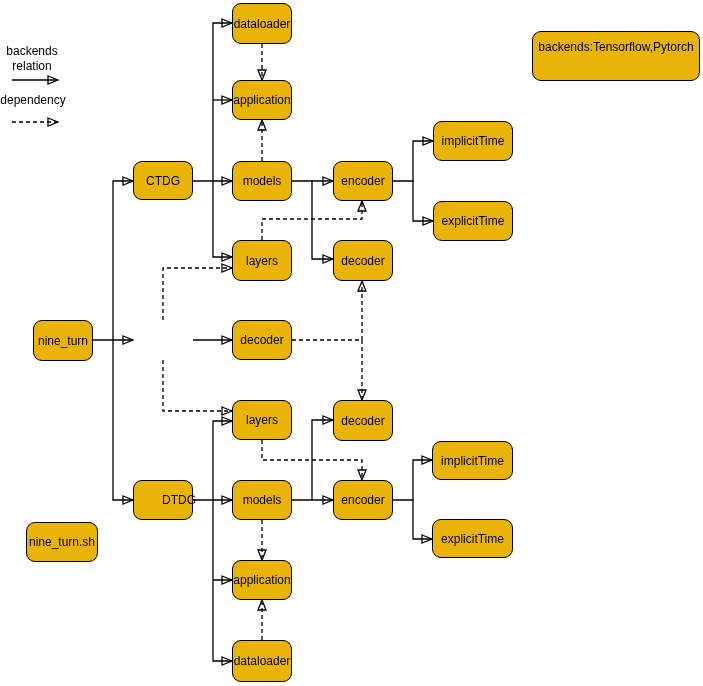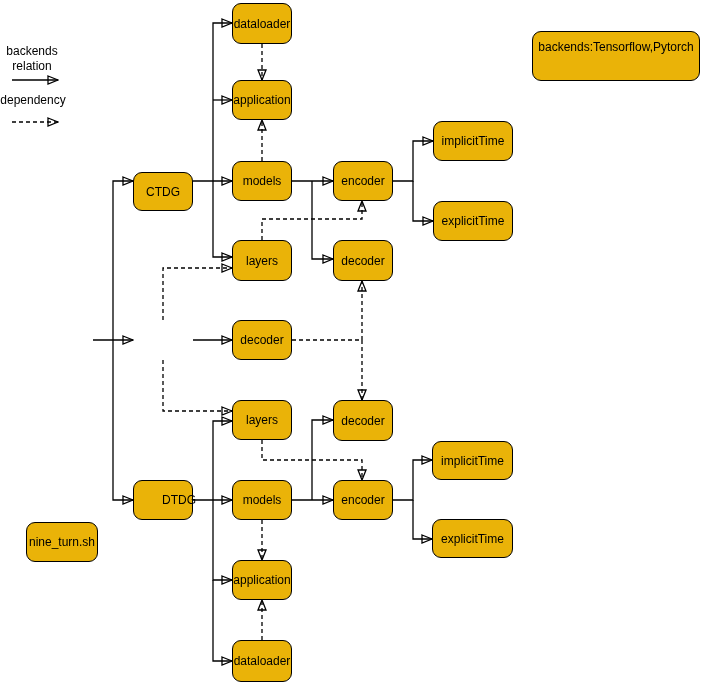--- a/index.html
+++ b/index.html
@@ -100,27 +100,28 @@
   </svg>
 
   <div class="legend-text" style="left:-2px; top:44px; width:68px;">
     <span>backends</span><br>
     <span>relation</span>
   </div>
   <div class="legend-text" style="left:-2px; top:93px; width:70px;">dependency</div>
 
   <div class="node" style="left:232px; top:3px;   width:60px; height:41px;">dataloader</div>
   <div class="node" style="left:232px; top:80px;  width:60px; height:40px;">application</div>
-  <div class="node" style="left:133px; top:172px; width:60px; height:39px;">CTDG</div>
+  <div class="node" style="left:133px; top:161px; width:60px; height:39px;">CTDG</div>
   <div class="node" style="left:232px; top:161px; width:60px; height:40px;">models</div>
   <div class="node" style="left:333px; top:161px; width:60px; height:40px;">encoder</div>
   <div class="node" style="left:433px; top:121px; width:80px; height:40px;">implicitTime</div>
   <div class="node" style="left:433px; top:201px; width:80px; height:40px;">explicitTime</div>
   <div class="node" style="left:232px; top:240px; width:60px; height:41px;">layers</div>
   <div class="node" style="left:333px; top:240px; width:60px; height:41px;">decoder</div>
+  <div class="node" style="left:33px;  top:320px; width:60px; height:41px;">nine_turn</div>
   <div class="node" style="left:232px; top:320px; width:60px; height:40px;">decoder</div>
   <div class="node" style="left:232px; top:400px; width:60px; height:40px;">layers</div>
   <div class="node" style="left:333px; top:400px; width:60px; height:41px;">decoder</div>
   <div class="node" style="left:26px;  top:480px; width:72px; height:40px;margin-top:42px;">nine_turn.sh</div>
   <div class="node" style="left:133px; top:480px; width:60px; height:40px;padding-left:32px;">DTDG</div>
   <div class="node" style="left:232px; top:480px; width:60px; height:40px;">models</div>
   <div class="node" style="left:333px; top:480px; width:60px; height:40px;">encoder</div>
   <div class="node" style="left:432px; top:441px; width:81px; height:39px;">implicitTime</div>
   <div class="node" style="left:432px; top:519px; width:81px; height:39px;">explicitTime</div>
   <div class="node" style="left:232px; top:560px; width:60px; height:40px;">application</div>

